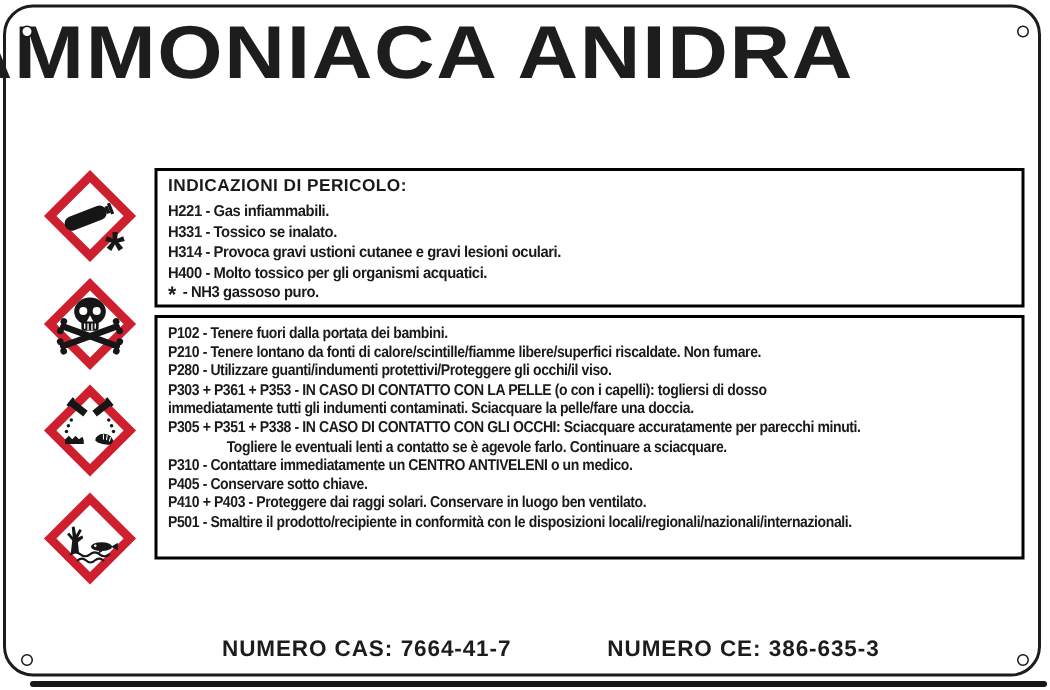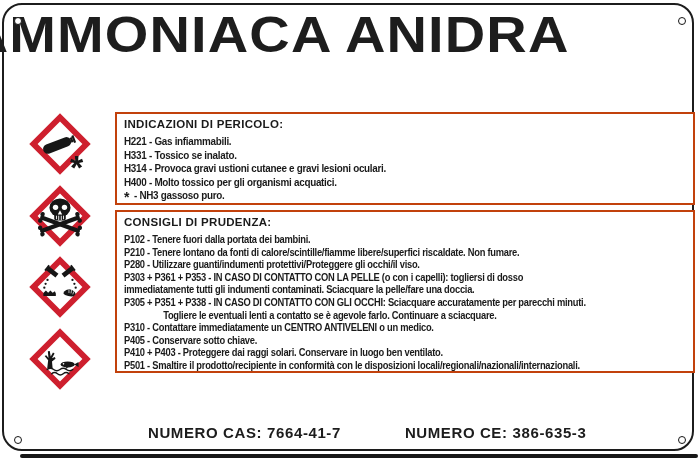--- a/index.html
+++ b/index.html
@@ -18,22 +18,22 @@
   .hole-bl{left:14px;top:436px;}
   .hole-br{left:678px;top:436px;}
   .title{position:absolute;left:0;top:8px;width:100%;text-align:left;z-index:2;
     font-weight:bold;font-size:50px;line-height:54px;letter-spacing:1px;color:#1d1d1d;white-space:nowrap;}
   .title .stretch{display:inline-block;transform:scaleX(1.12);transform-origin:50% 50%;}
 
   .picto{position:absolute;left:28px;width:64px;height:64px;z-index:2;}
   .picto-1{top:112px;} .picto-2{top:184px;} .picto-3{top:255px;} .picto-4{top:327px;}
   .note-star{position:absolute;left:70px;top:150px;font-size:34px;font-weight:bold;color:#161616;z-index:3;line-height:34px;}
 
-  .box{position:absolute;left:115px;width:580px;box-sizing:border-box;background:#fff;
-    border:2px solid #c2410c;padding:4px 7px 0 7px;overflow:hidden;z-index:2;}
+  .box{position:absolute;left:103px;width:580px;box-sizing:border-box;background:#fff;
+    border:2px solid #000000;padding:4px 7px 0 7px;overflow:hidden;z-index:2;}
   .box-hazard{top:112px;height:93px;}
   .box-prudence{top:210px;height:163px;}
   .box-header{font-weight:bold;font-size:11.5px;line-height:13px;letter-spacing:0.3px;margin-bottom:4px;white-space:nowrap;}
   .tline{font-weight:bold;font-size:10.5px;letter-spacing:-0.3px;white-space:nowrap;
     transform-origin:0 50%;}
   .box-hazard .tline{line-height:13.5px;transform:scaleX(0.94);}
   .box-prudence .tline{line-height:12.6px;transform:scaleX(0.89);}
   .indent{padding-left:44px;}
   .foot-line{display:flex;align-items:baseline;}
   .foot-star{font-size:15px;line-height:10px;margin-right:5px;position:relative;top:3px;}
@@ -146,21 +146,20 @@
   <div class="tline">H331 - Tossico se inalato.</div>
   <div class="tline">H314 - Provoca gravi ustioni cutanee e gravi lesioni oculari.</div>
   <div class="tline">H400 - Molto tossico per gli organismi acquatici.</div>
   <div class="tline foot-line">
     <span class="foot-star">*</span>
     <span>- NH3 gassoso puro.</span>
   </div>
 </div>
 
 <div class="box box-prudence">
-  <div class="box-header">CONSIGLI DI PRUDENZA:</div>
   <div class="tline">P102 - Tenere fuori dalla portata dei bambini.</div>
   <div class="tline">P210 - Tenere lontano da fonti di calore/scintille/fiamme libere/superfici riscaldate. Non fumare.</div>
   <div class="tline">P280 - Utilizzare guanti/indumenti protettivi/Proteggere gli occhi/il viso.</div>
   <div class="tline">P303 + P361 + P353 - IN CASO DI CONTATTO CON LA PELLE (o con i capelli): togliersi di dosso</div>
   <div class="tline">immediatamente tutti gli indumenti contaminati. Sciacquare la pelle/fare una doccia.</div>
   <div class="tline">P305 + P351 + P338 - IN CASO DI CONTATTO CON GLI OCCHI: Sciacquare accuratamente per parecchi minuti.</div>
   <div class="tline indent">Togliere le eventuali lenti a contatto se è agevole farlo. Continuare a sciacquare.</div>
   <div class="tline">P310 - Contattare immediatamente un CENTRO ANTIVELENI o un medico.</div>
   <div class="tline">P405 - Conservare sotto chiave.</div>
   <div class="tline">P410 + P403 - Proteggere dai raggi solari. Conservare in luogo ben ventilato.</div>

